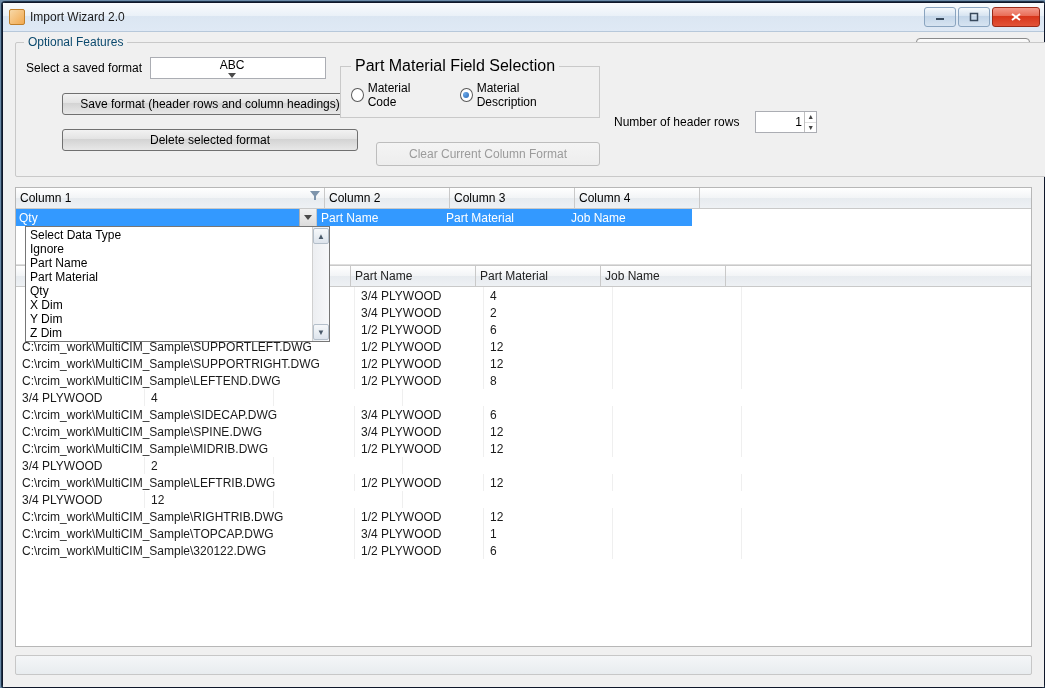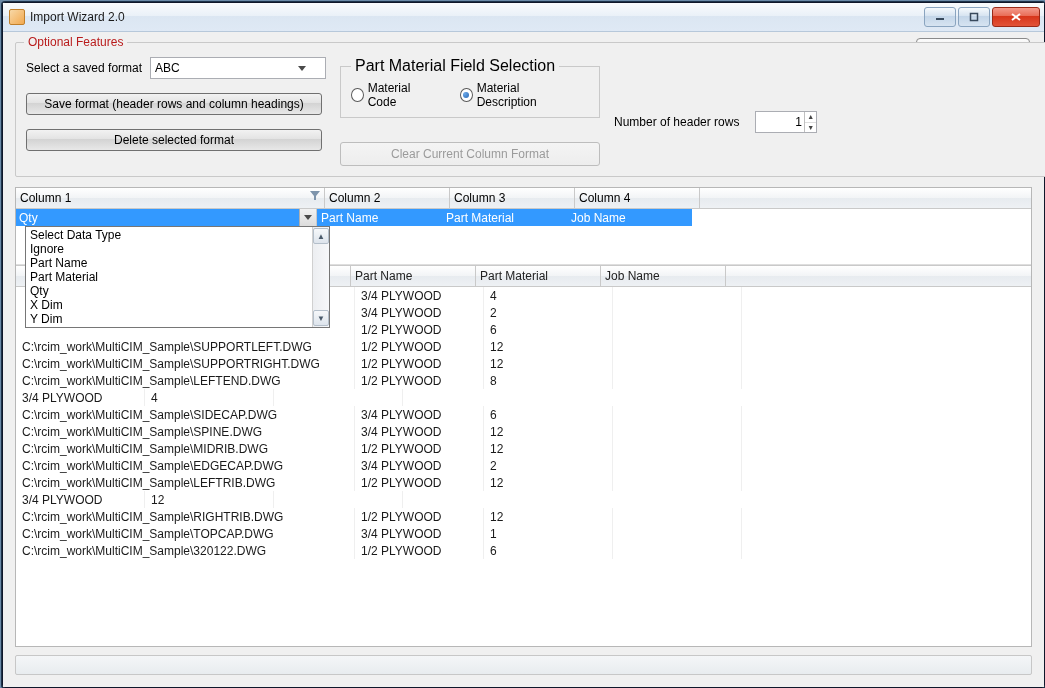--- a/index.html
+++ b/index.html
@@ -76,45 +76,47 @@
     border-radius:2px;
     position:relative;
     padding:14px 10px 10px 10px;
     background:#f0f0f0;
   }
   .groupbox > .legend {
     position:absolute;
     top:-8px; left:8px;
     background:#f0f0f0;
     padding:0 4px;
-    color:#b91c1c;
+    color:#0c4a6e;
   }
   .row { display:flex; align-items:center; gap:8px; }
   .lbl { white-space:nowrap; }
   .combo {
     height:20px; width:150px;
     border:1px solid #abadb3;
     background:#fff;
     display:flex;
     align-items:center;
     justify-content:space-between;
     padding:0 16px 0 4px;
+    flex-direction:column;
   }
   .combo .cbtn {
     width:15px; height:16px;
     display:flex;align-items:center;justify-content:center;
   }
   .btn {
     height:22px;
     border:1px solid #707070;
     border-radius:3px;
     background:linear-gradient(to bottom,#f2f2f2,#e3e3e3 45%,#d3d3d3 46%,#e8e8e8);
     display:flex;align-items:center;justify-content:center;
     padding:0 8px;
     color:#000;
+    margin-left:36px;
   }
   .btn.disabled {
     color:#9b9b9b;
     border-color:#bdbdbd;
     background:linear-gradient(to bottom,#f4f4f4,#ededed);
   }
   .btn.wide { width:296px; box-sizing:border-box; }
   fieldset.inner {
     border:1px solid #c9c9c9;
     margin:0;
@@ -450,20 +452,21 @@
         <div class="dropdown" style="top:17px;left:9px;width:303px;">
           <div class="ddwrap">
             <div class="items" id="dditems">
                 <div>Select Data Type</div>
                 <div>Ignore</div>
                 <div>Part Name</div>
                 <div>Part Material</div>
                 <div>Qty</div>
                 <div>X Dim</div>
                 <div>Y Dim</div>
+                <div>Z Dim</div>
               </div>
             <div class="sb">
               <div class="arr">▲</div>
               <div class="arr">▼</div>
             </div>
           </div>
         </div>
       </div>
 
       <div class="data-zone">
@@ -534,21 +537,20 @@
               <div class="dcell dw3">12</div>
               <div class="dcell dw4"></div>
             </div>
             <div class="drow">
               <div class="dcell dw1">C:\rcim_work\MultiCIM_Sample\MIDRIB.DWG</div>
               <div class="dcell dw2">1/2 PLYWOOD</div>
               <div class="dcell dw3">12</div>
               <div class="dcell dw4"></div>
             </div>
             <div class="drow">
-              <div class="dcell dw1">C:\rcim_work\MultiCIM_Sample\EDGECAP.DWG</div>
               <div class="dcell dw2">3/4 PLYWOOD</div>
               <div class="dcell dw3">2</div>
               <div class="dcell dw4"></div>
             </div>
             <div class="drow">
               <div class="dcell dw1">C:\rcim_work\MultiCIM_Sample\LEFTRIB.DWG</div>
               <div class="dcell dw2">1/2 PLYWOOD</div>
               <div class="dcell dw3">12</div>
               <div class="dcell dw4"></div>
             </div>

